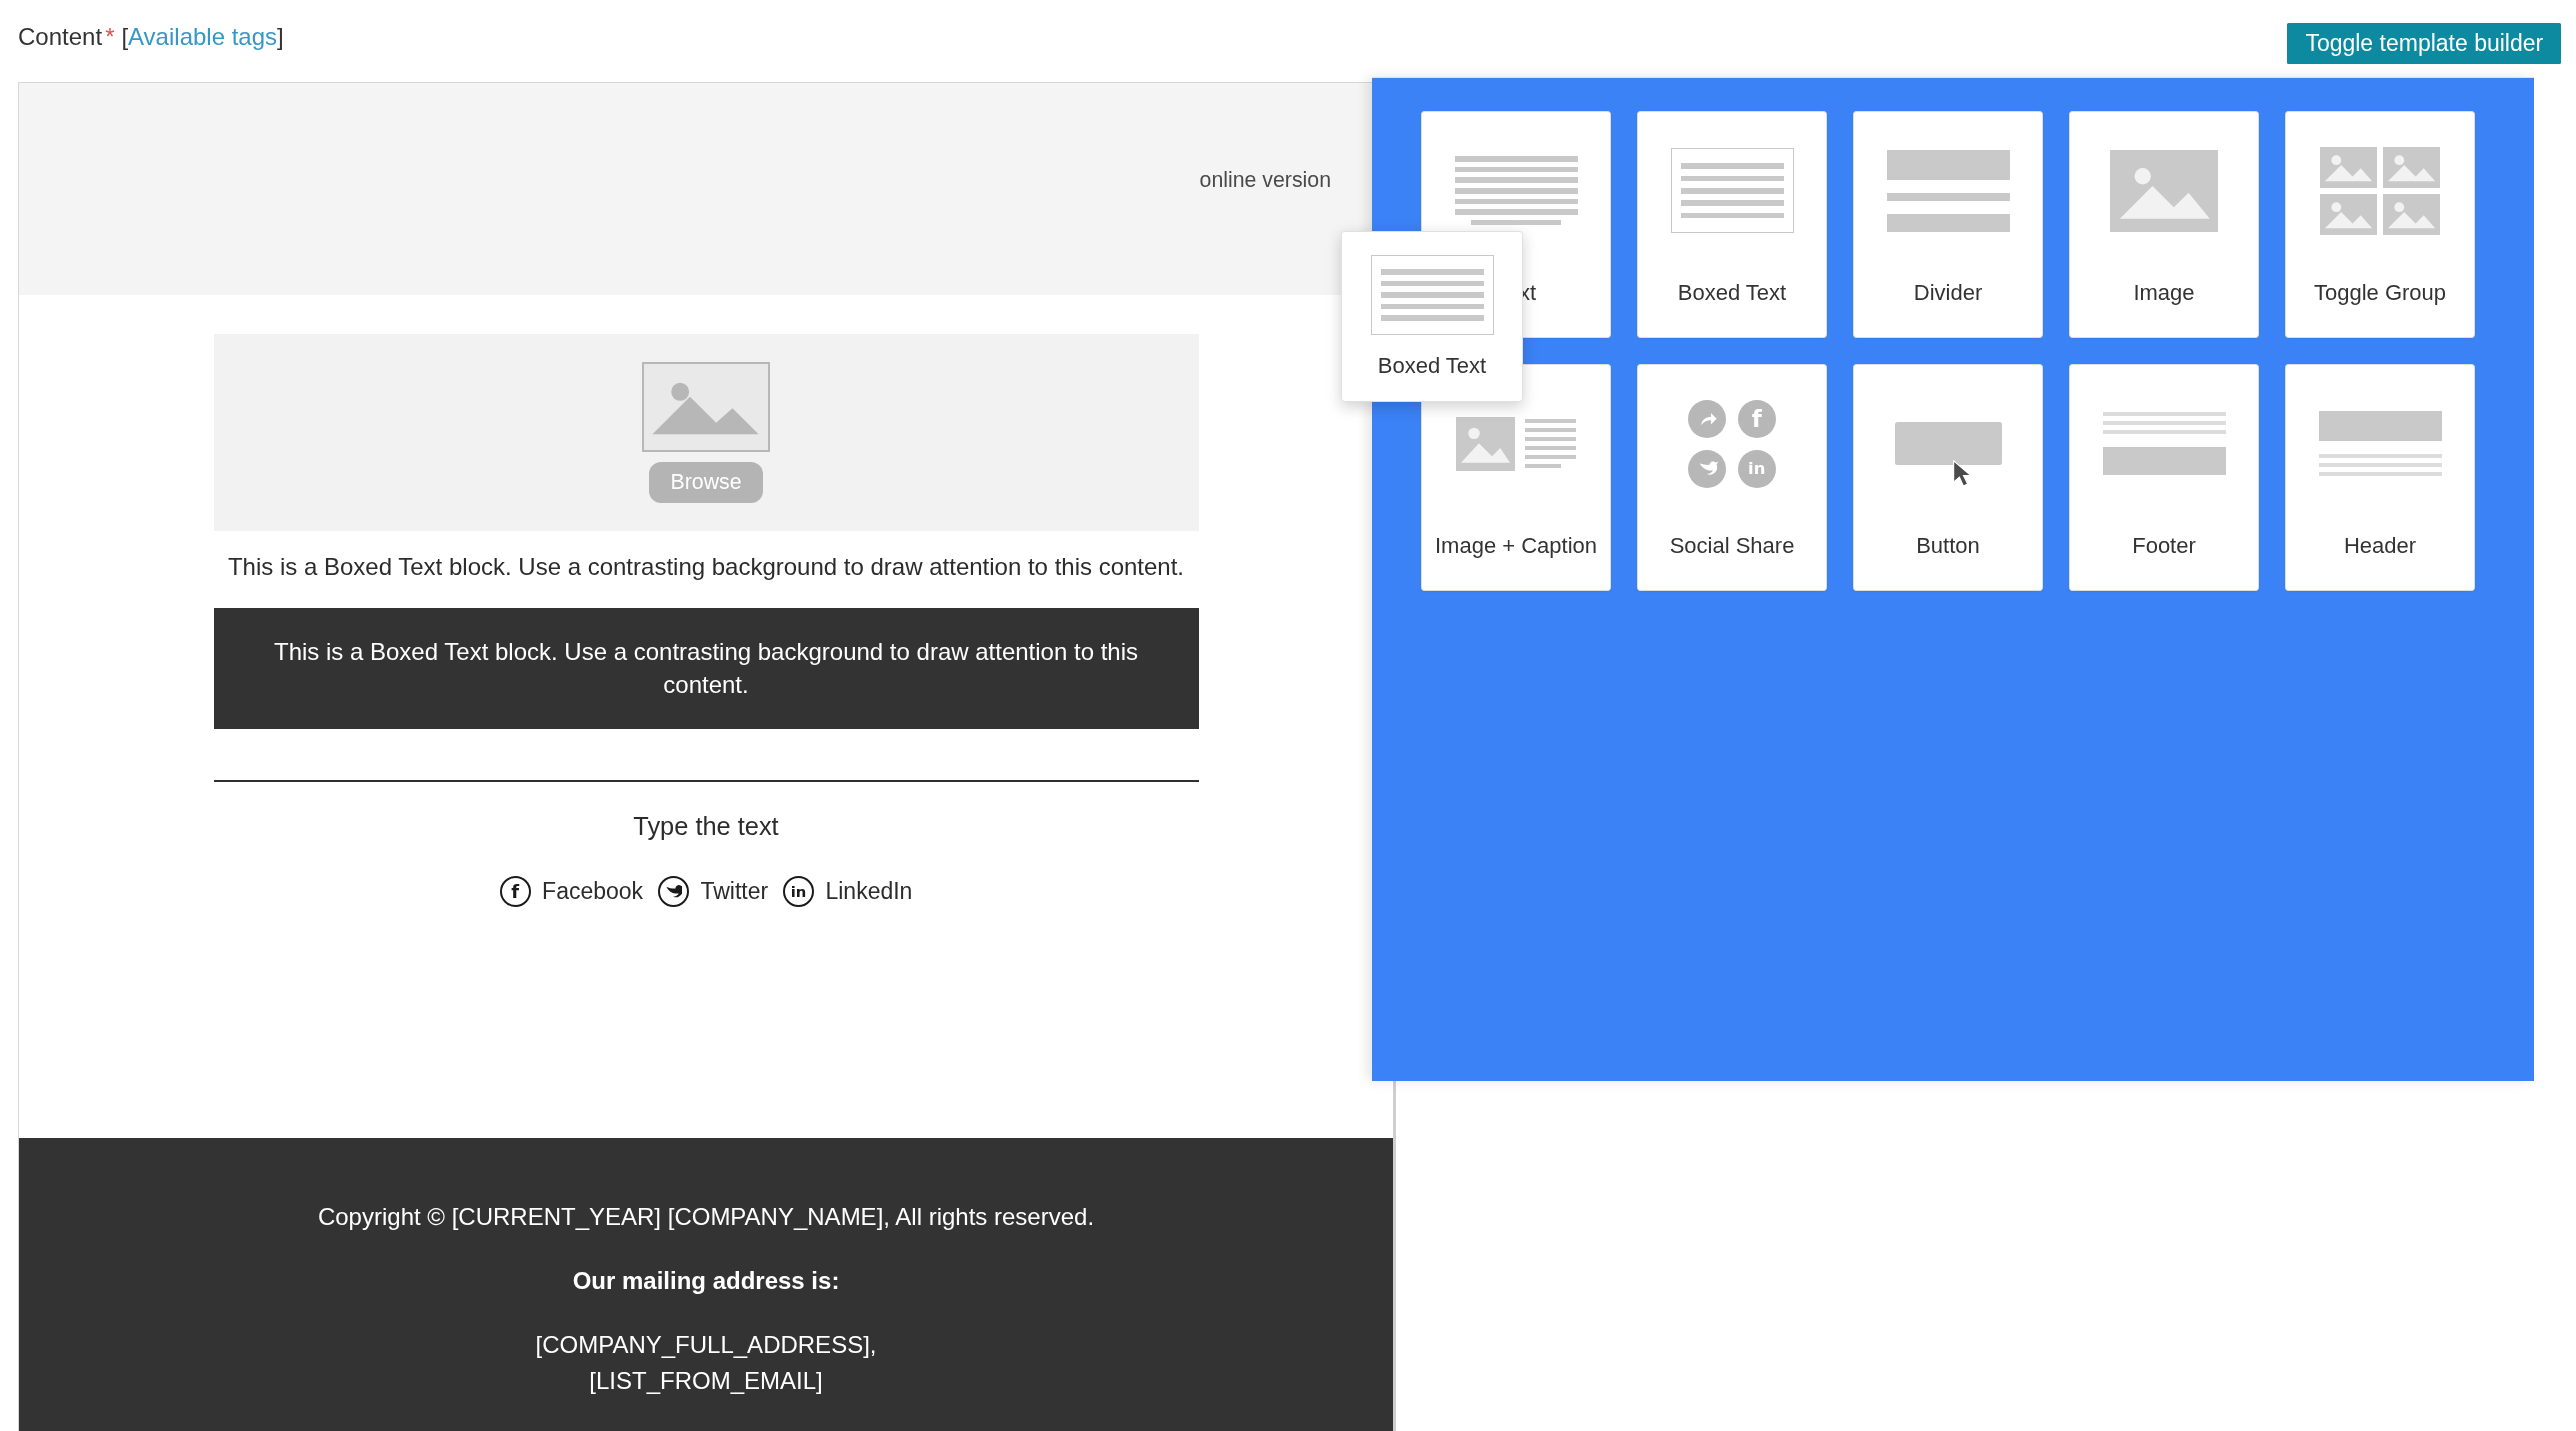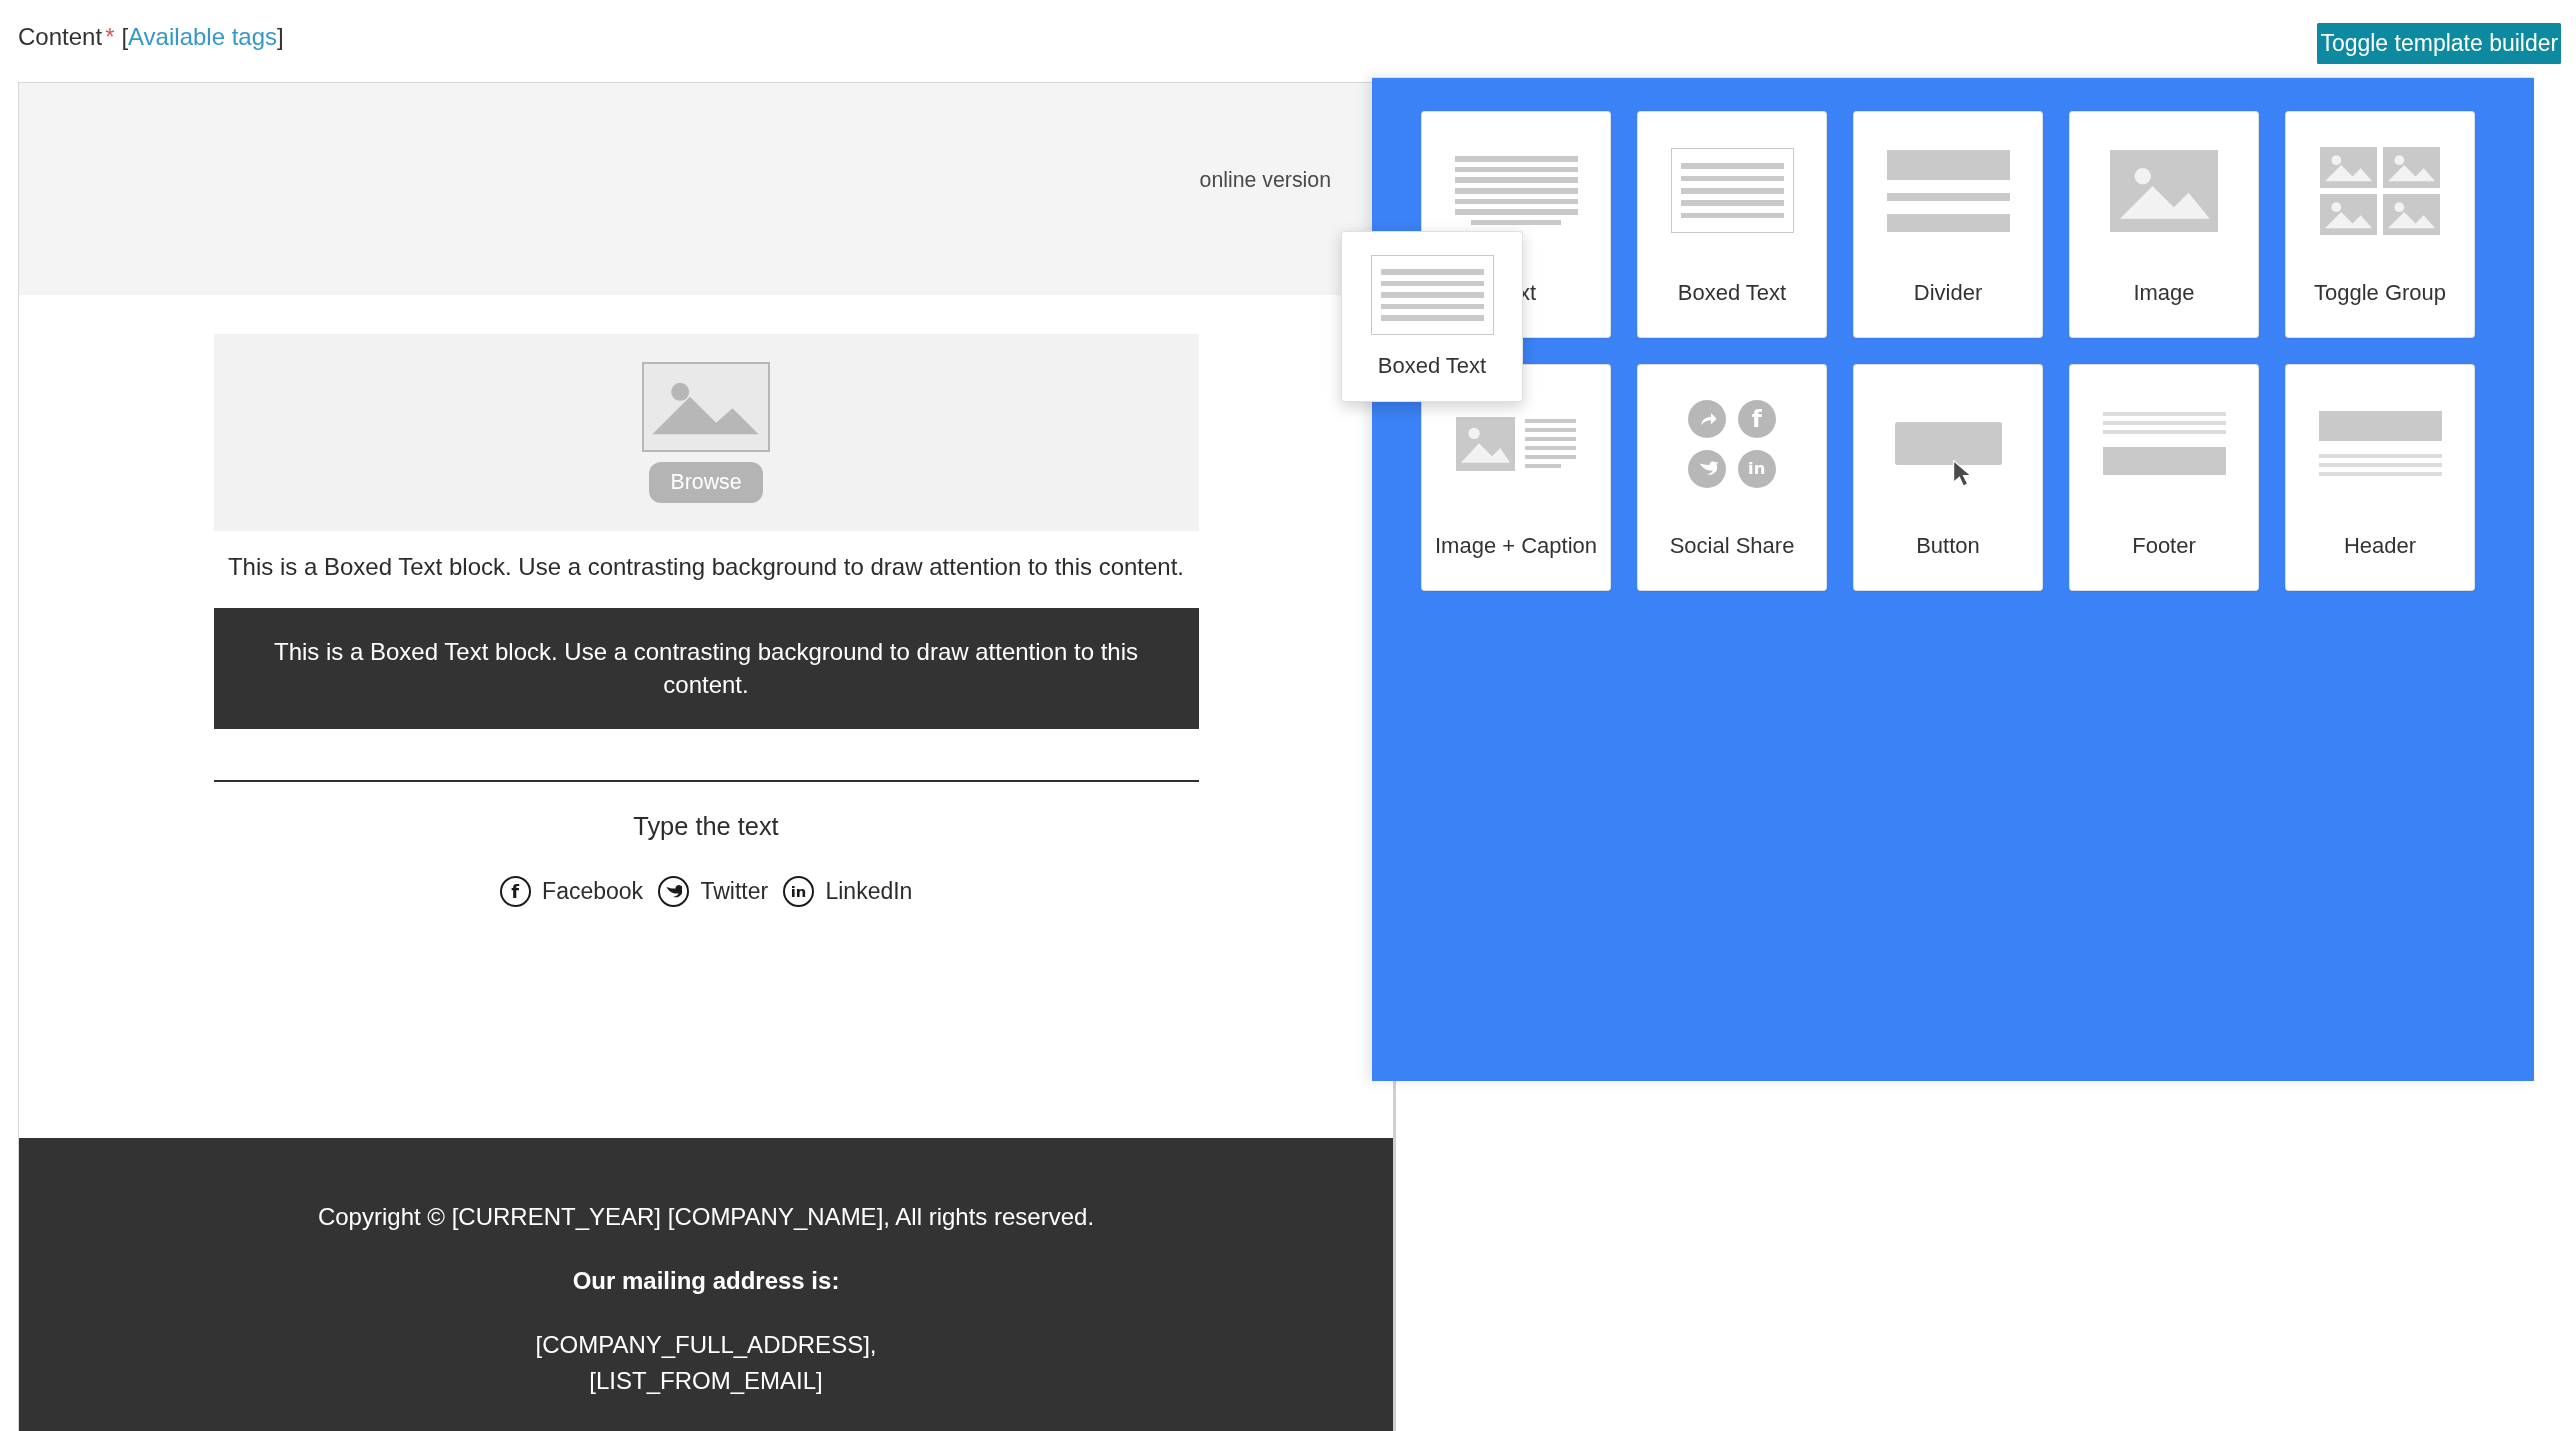--- a/index.html
+++ b/index.html
@@ -27,21 +27,21 @@
   #content-label .brk { color: #333333; }
   #available-tags-link {
     color: #3498c8;
     text-decoration: none;
     cursor: pointer;
   }
   #toggle-template-builder {
     position: absolute;
     right: 14.8px; top: 23px;
     height: 41px;
-    padding: 0 3px;
+    padding: 0 18px;
     background: #0e8aa0;
     color: #ffffff;
     font-size: 23px;
     border: none;
     display: flex;
     align-items: center;
     justify-content: center;
     cursor: pointer;
     border-radius: 1.6px;
   }

